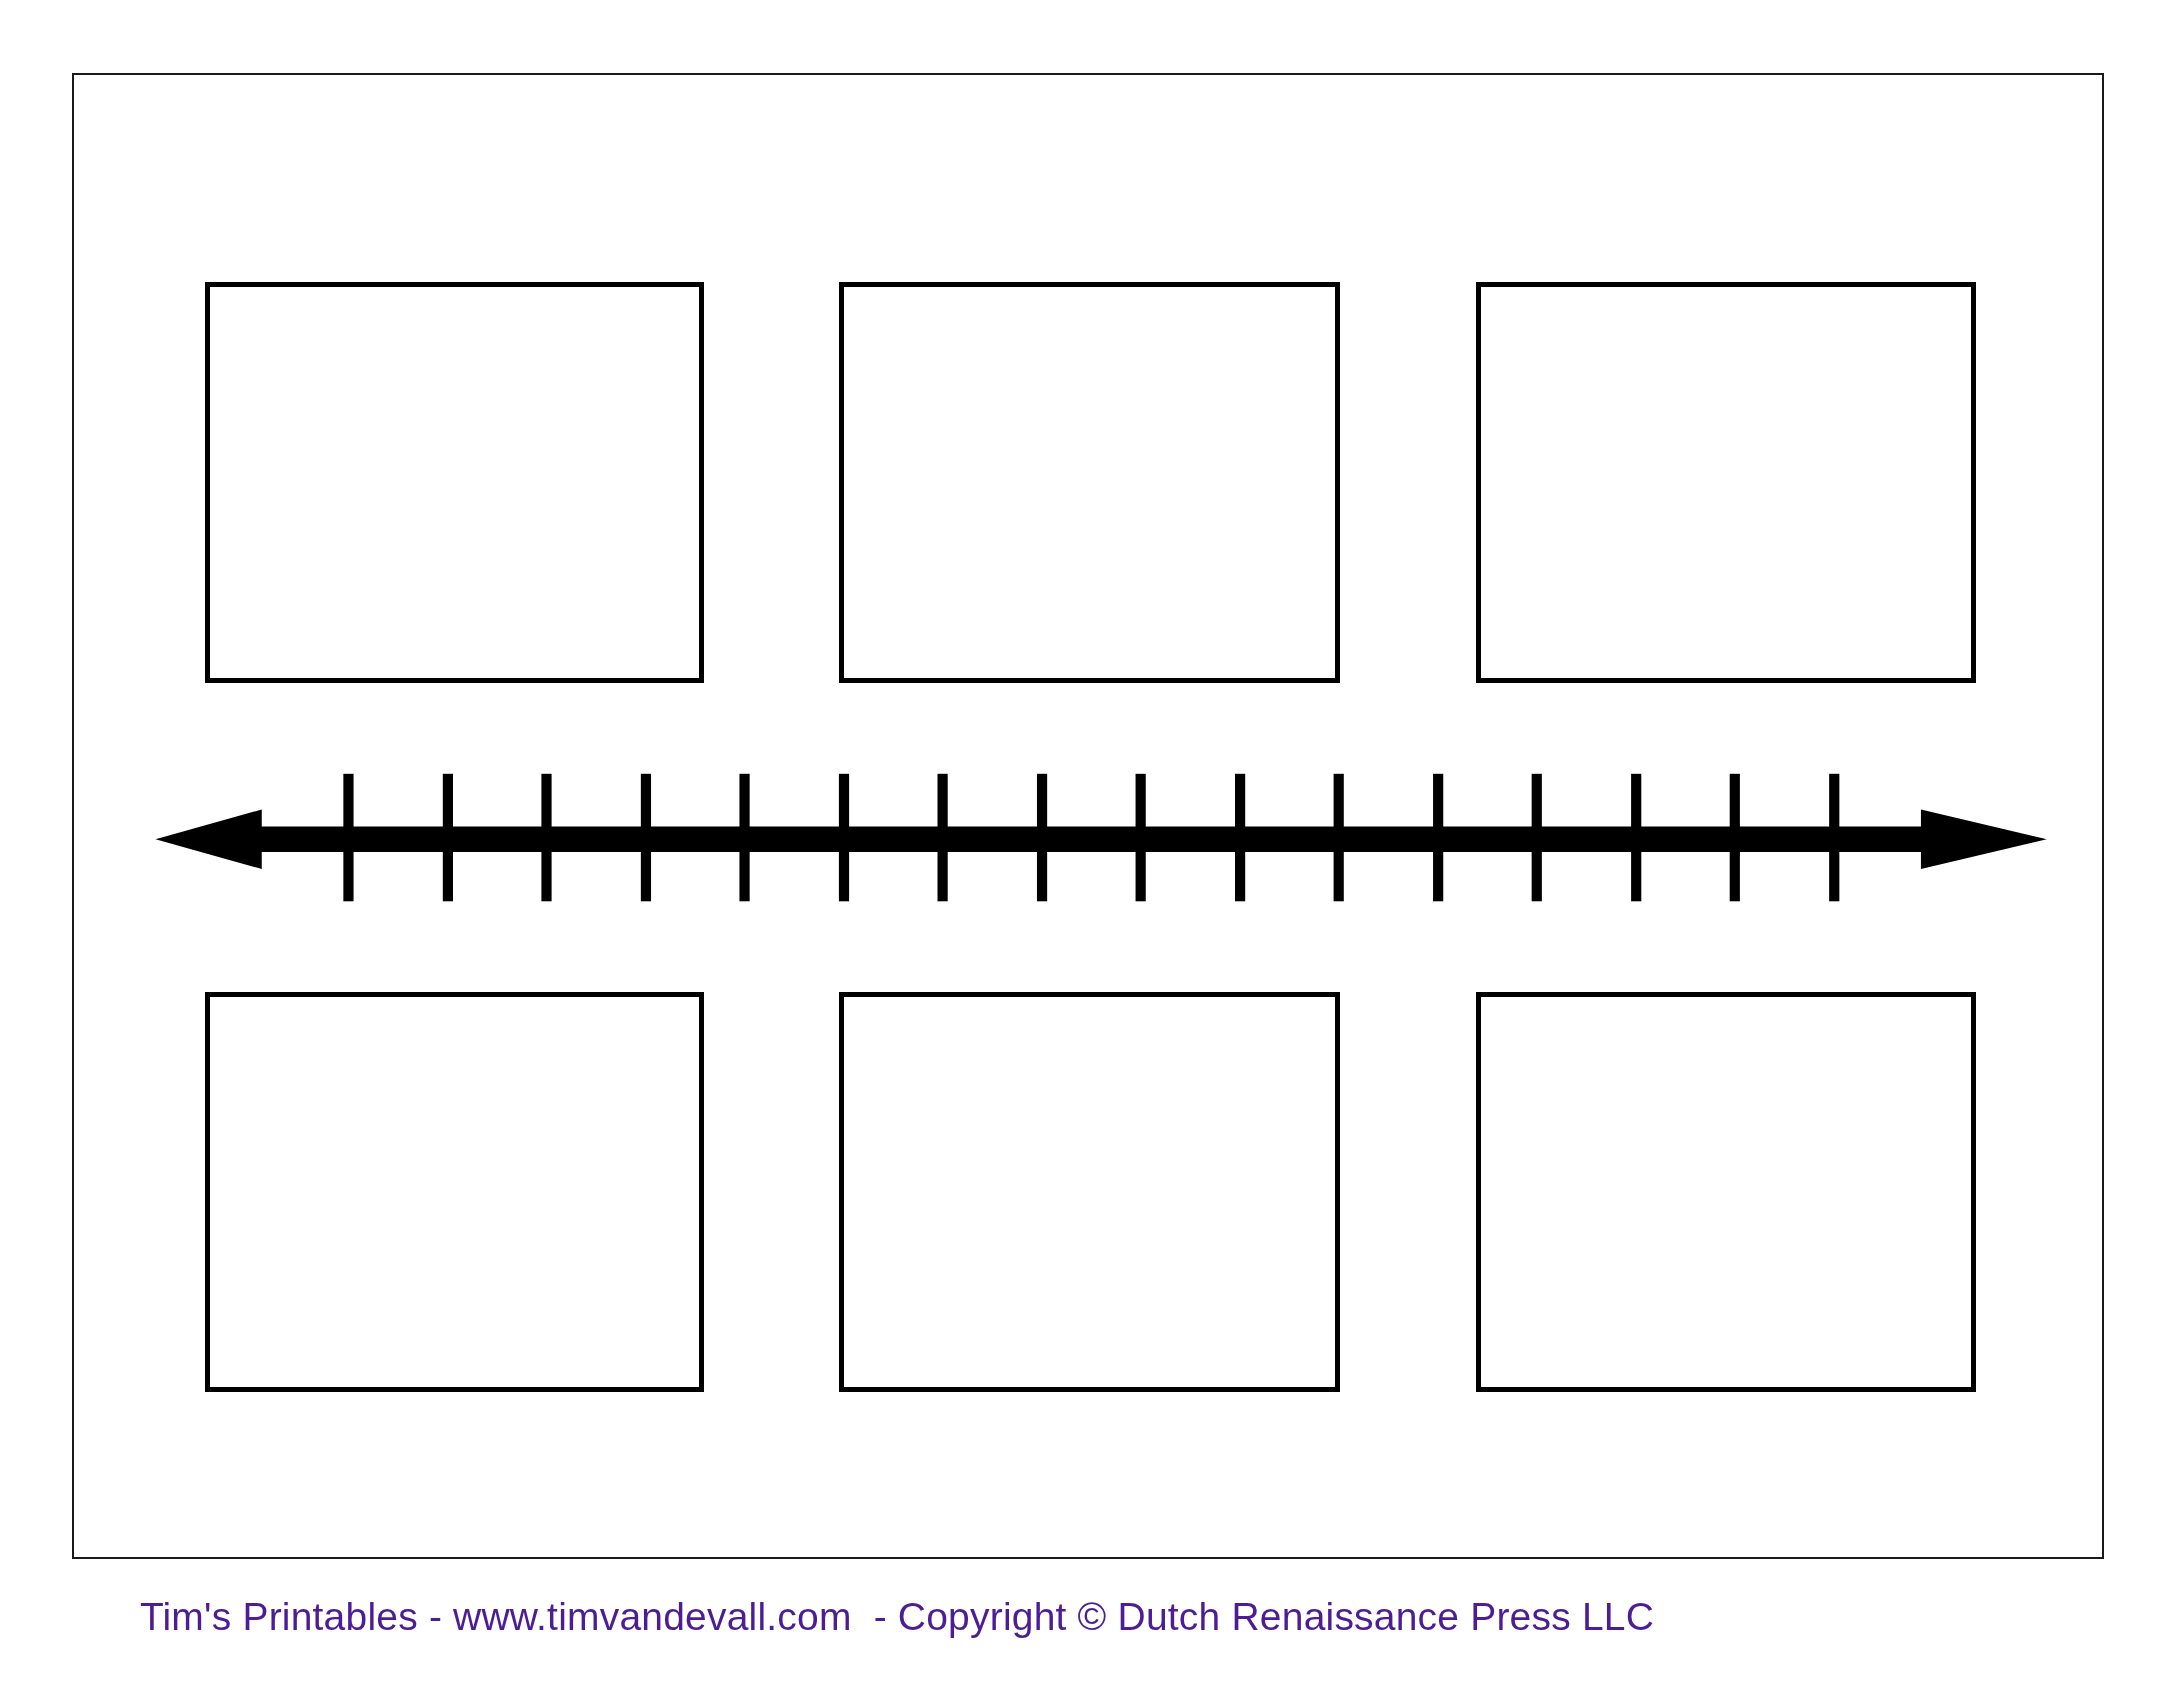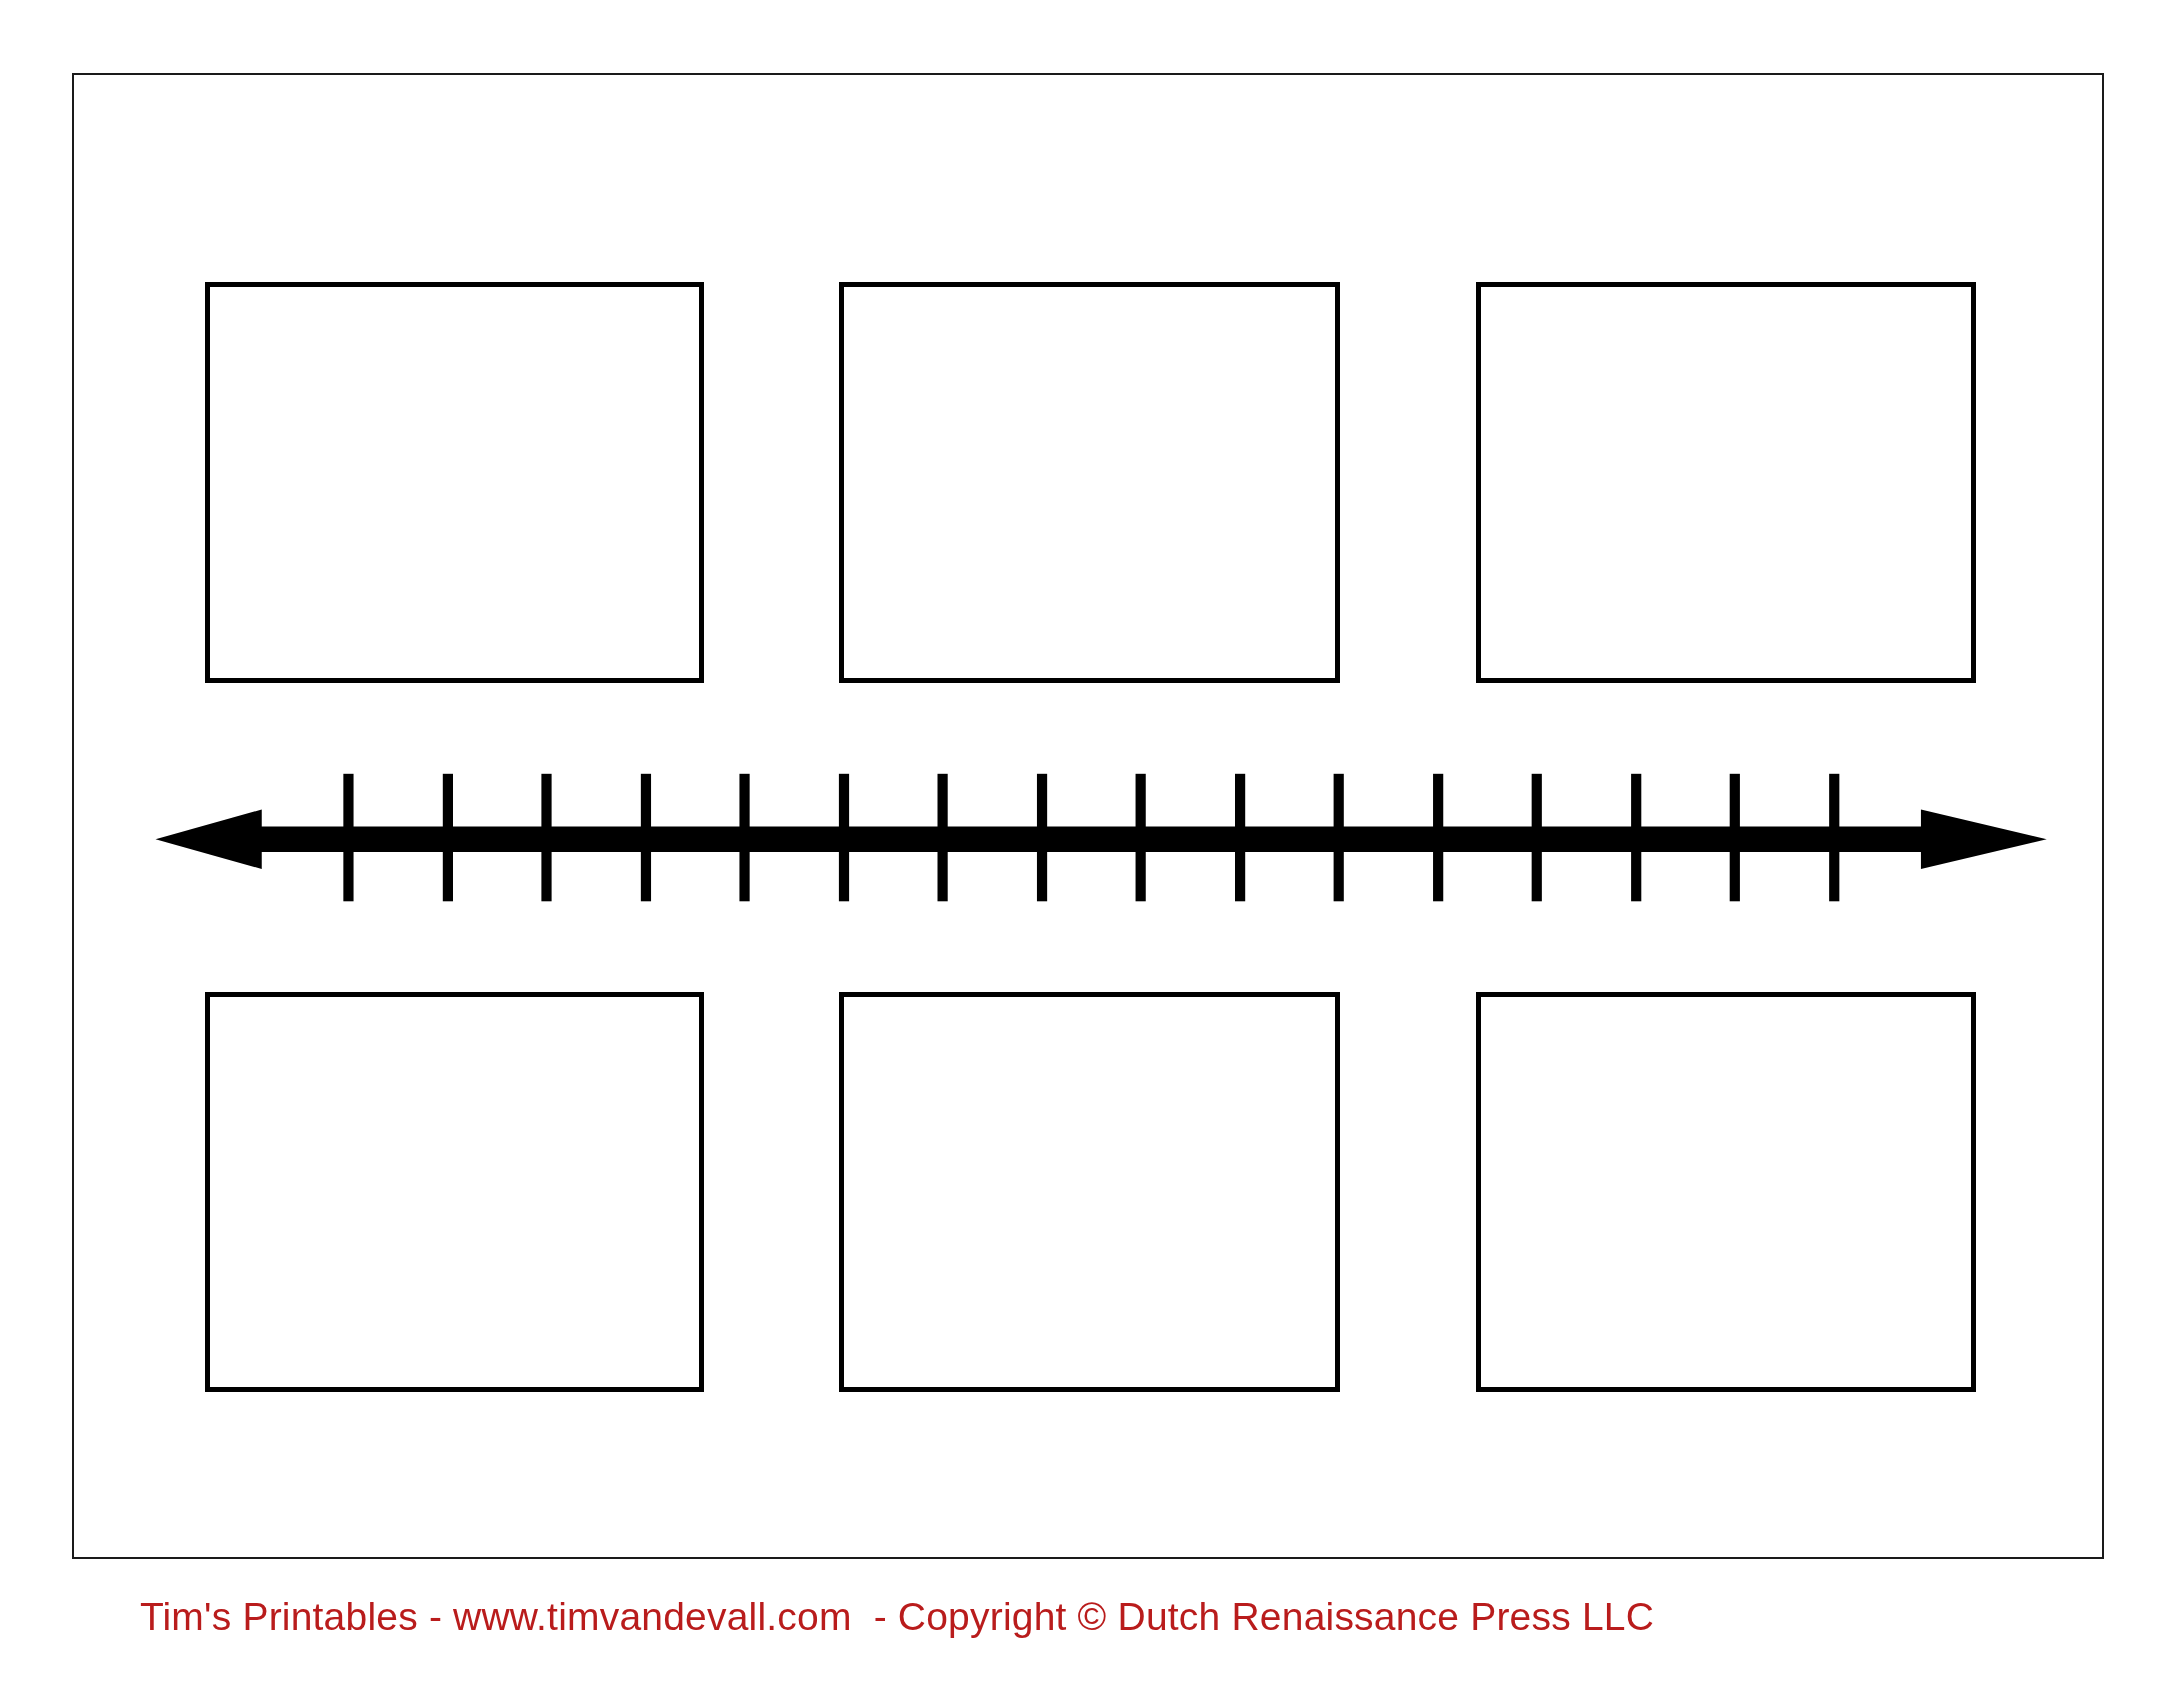--- a/index.html
+++ b/index.html
@@ -70,21 +70,21 @@
   .footer {
     position: absolute;
     left: 0;
     top: 1595px;
     width: 1794px;
     text-align: center;
     font-family: "Liberation Sans", sans-serif;
     font-size: 39px;
     font-weight: 400;
     letter-spacing: 0.2px;
-    color: #b91c1c;
+    color: #4c1d95;
     white-space: pre;
   }
 </style>
 </head>
 <body>
 
 <div class="page">
 
   <div class="page-border"></div>
 

